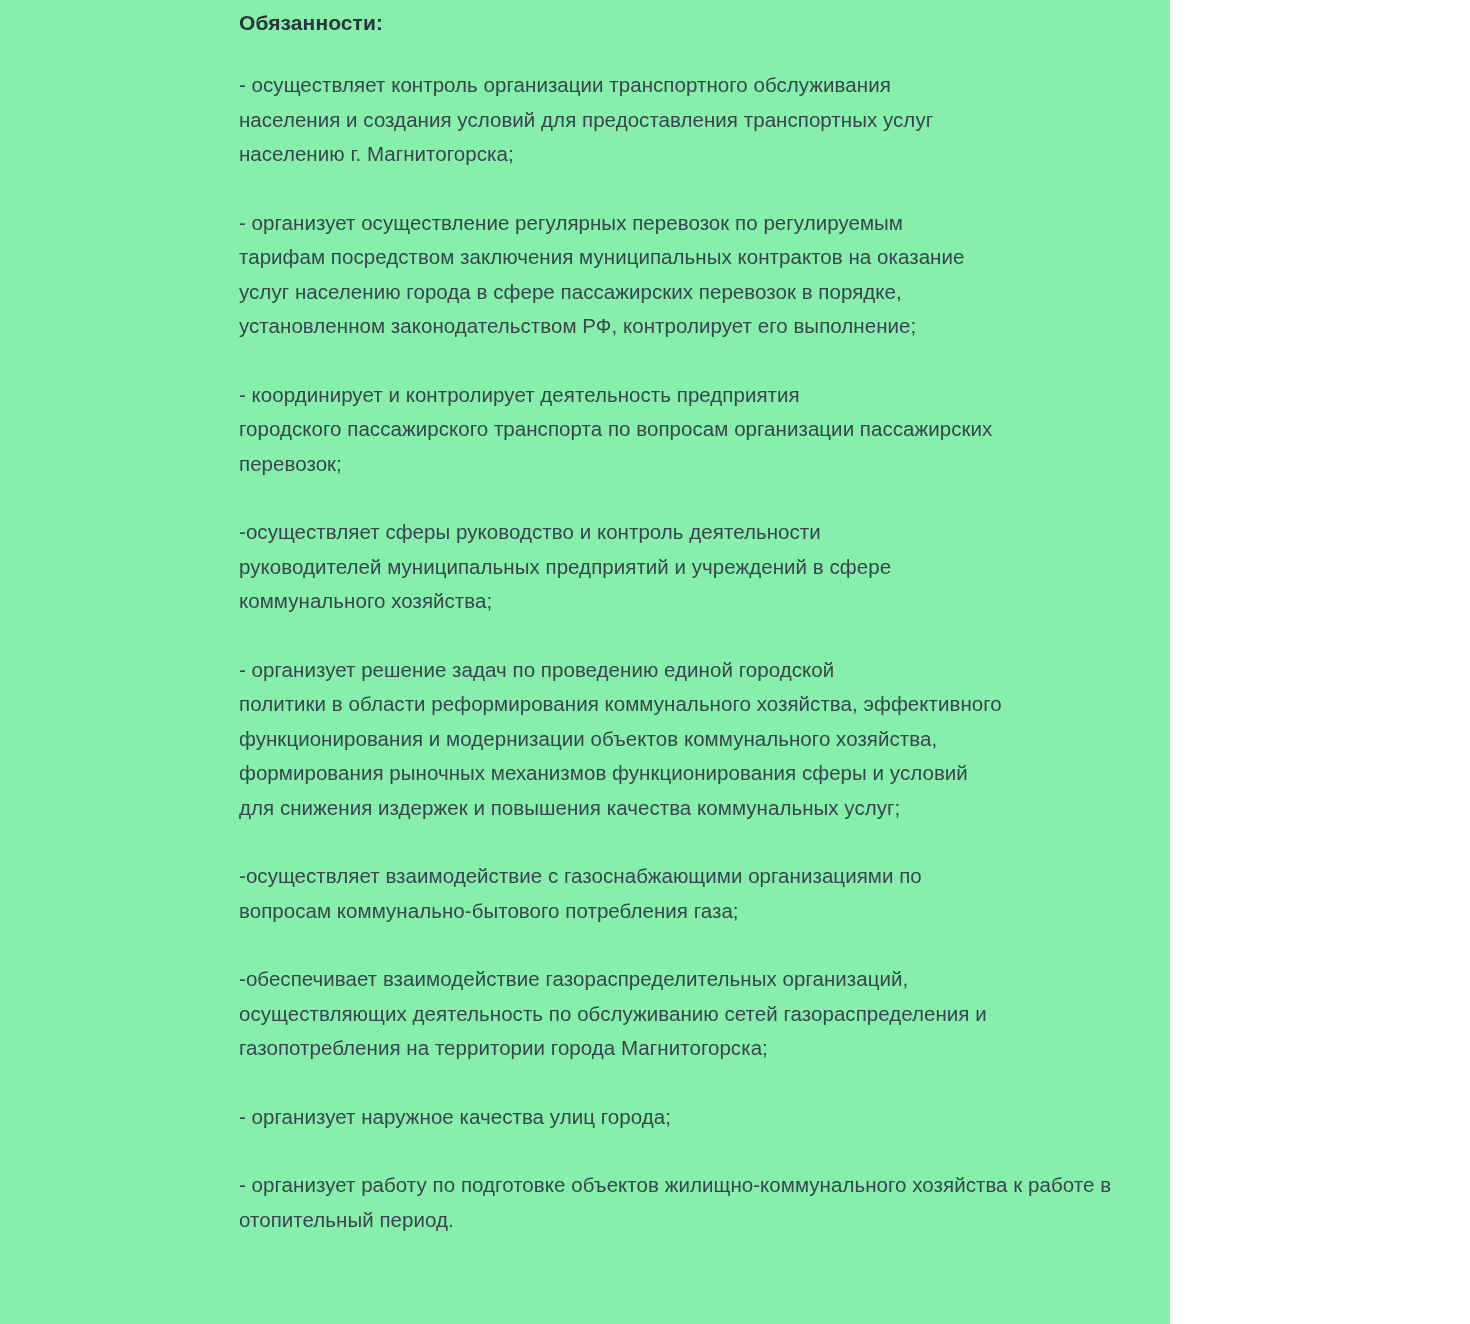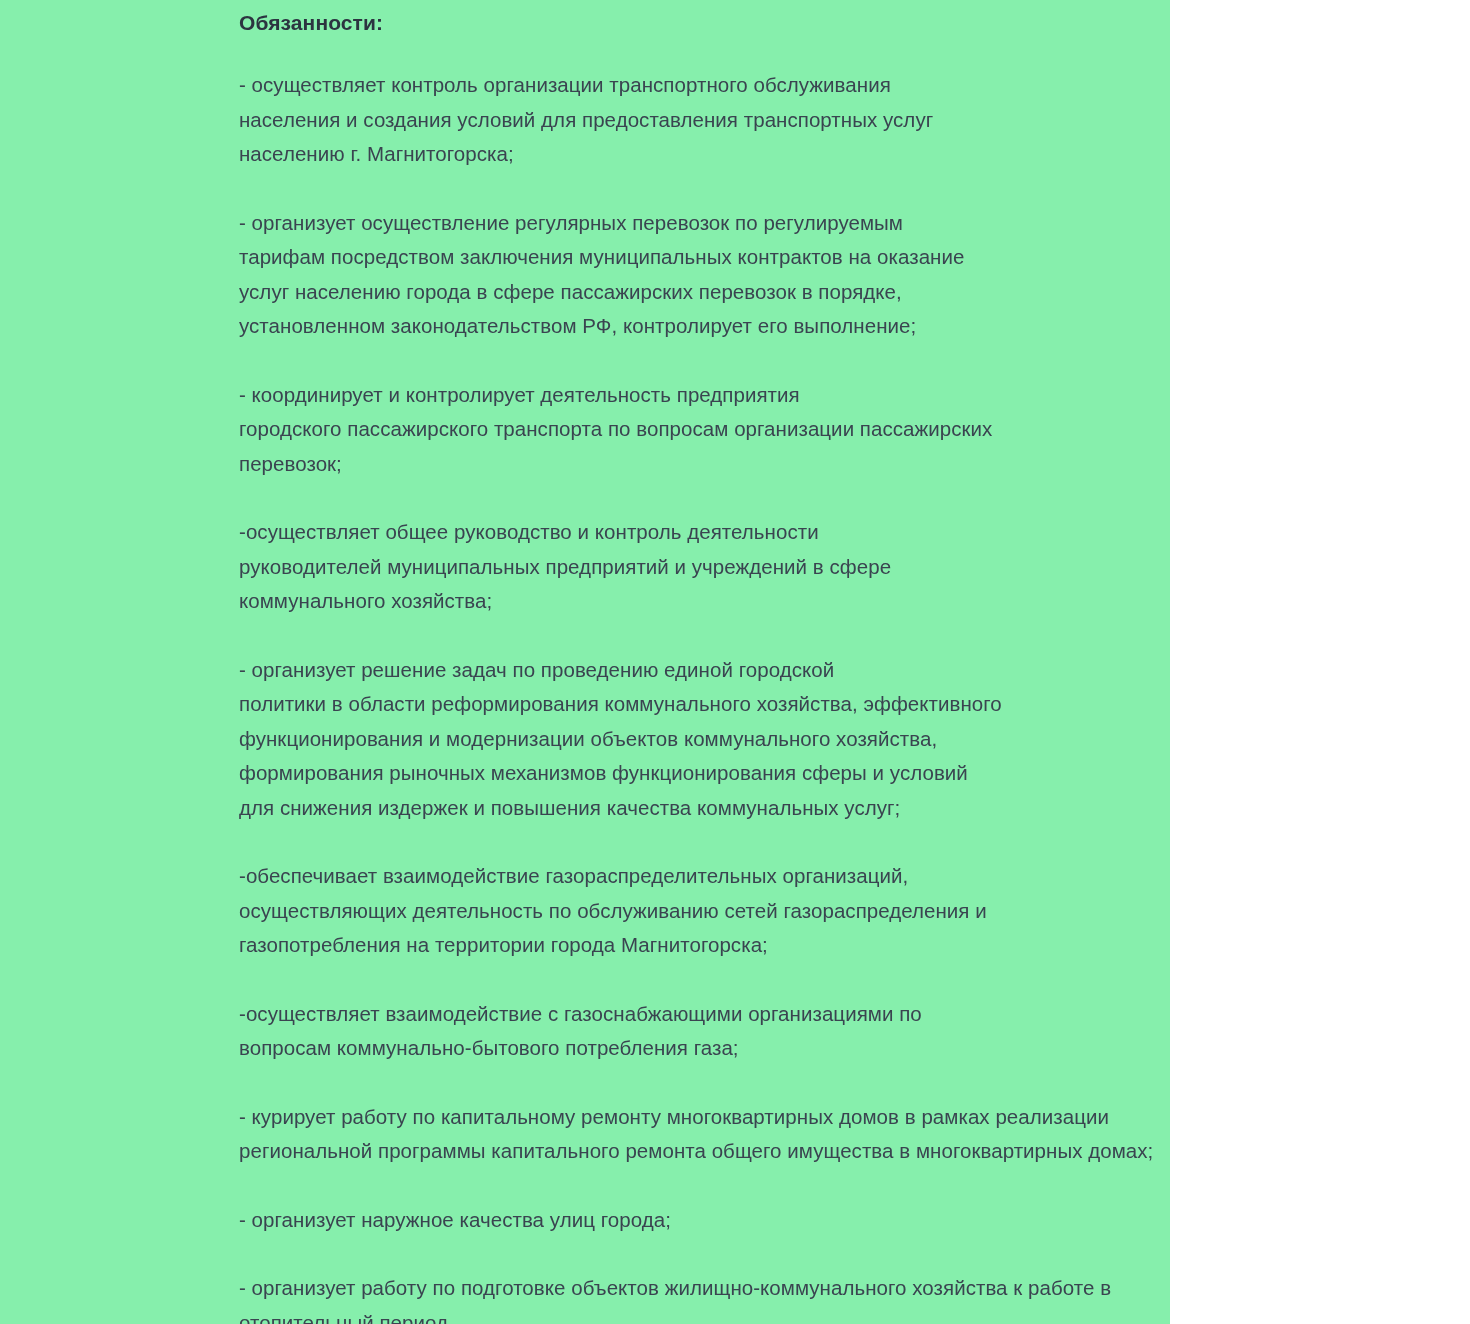--- a/index.html
+++ b/index.html
@@ -71,34 +71,32 @@
       <li class="duty-item">- осуществляет контроль организации транспортного обслуживания
 населения и создания условий для предоставления транспортных услуг
 населению г. Магнитогорска;</li>
       <li class="duty-item">- организует осуществление регулярных перевозок по регулируемым
 тарифам посредством заключения муниципальных контрактов на оказание
 услуг населению города в сфере пассажирских перевозок в порядке,
 установленном законодательством РФ, контролирует его выполнение;</li>
       <li class="duty-item">- координирует и контролирует деятельность предприятия
 городского пассажирского транспорта по вопросам организации пассажирских
 перевозок;</li>
-      <li class="duty-item">-осуществляет общее руководство и контроль деятельности
+      <li class="duty-item">-осуществляет сферы руководство и контроль деятельности
 руководителей муниципальных предприятий и учреждений в сфере
 коммунального хозяйства;</li>
       <li class="duty-item">- организует решение задач по проведению единой городской
 политики в области реформирования коммунального хозяйства, эффективного
 функционирования и модернизации объектов коммунального хозяйства,
 формирования рыночных механизмов функционирования сферы и условий
 для снижения издержек и повышения качества коммунальных услуг;</li>
+      <li class="duty-item">-осуществляет взаимодействие с газоснабжающими организациями по
+вопросам коммунально-бытового потребления газа;</li>
       <li class="duty-item">-обеспечивает взаимодействие газораспределительных организаций,
 осуществляющих деятельность по обслуживанию сетей газораспределения и
 газопотребления на территории города Магнитогорска;</li>
-      <li class="duty-item">-осуществляет взаимодействие с газоснабжающими организациями по
-вопросам коммунально-бытового потребления газа;</li>
-      <li class="duty-item">- курирует работу по капитальному ремонту многоквартирных домов в рамках реализации
-региональной программы капитального ремонта общего имущества в многоквартирных домах;</li>
       <li class="duty-item">- организует наружное качества улиц города;</li>
       <li class="duty-item">- организует работу по подготовке объектов жилищно-коммунального хозяйства к работе в
 отопительный период.</li>
     </ul>
 
   </div>
 </div>
 
 </body></html>

